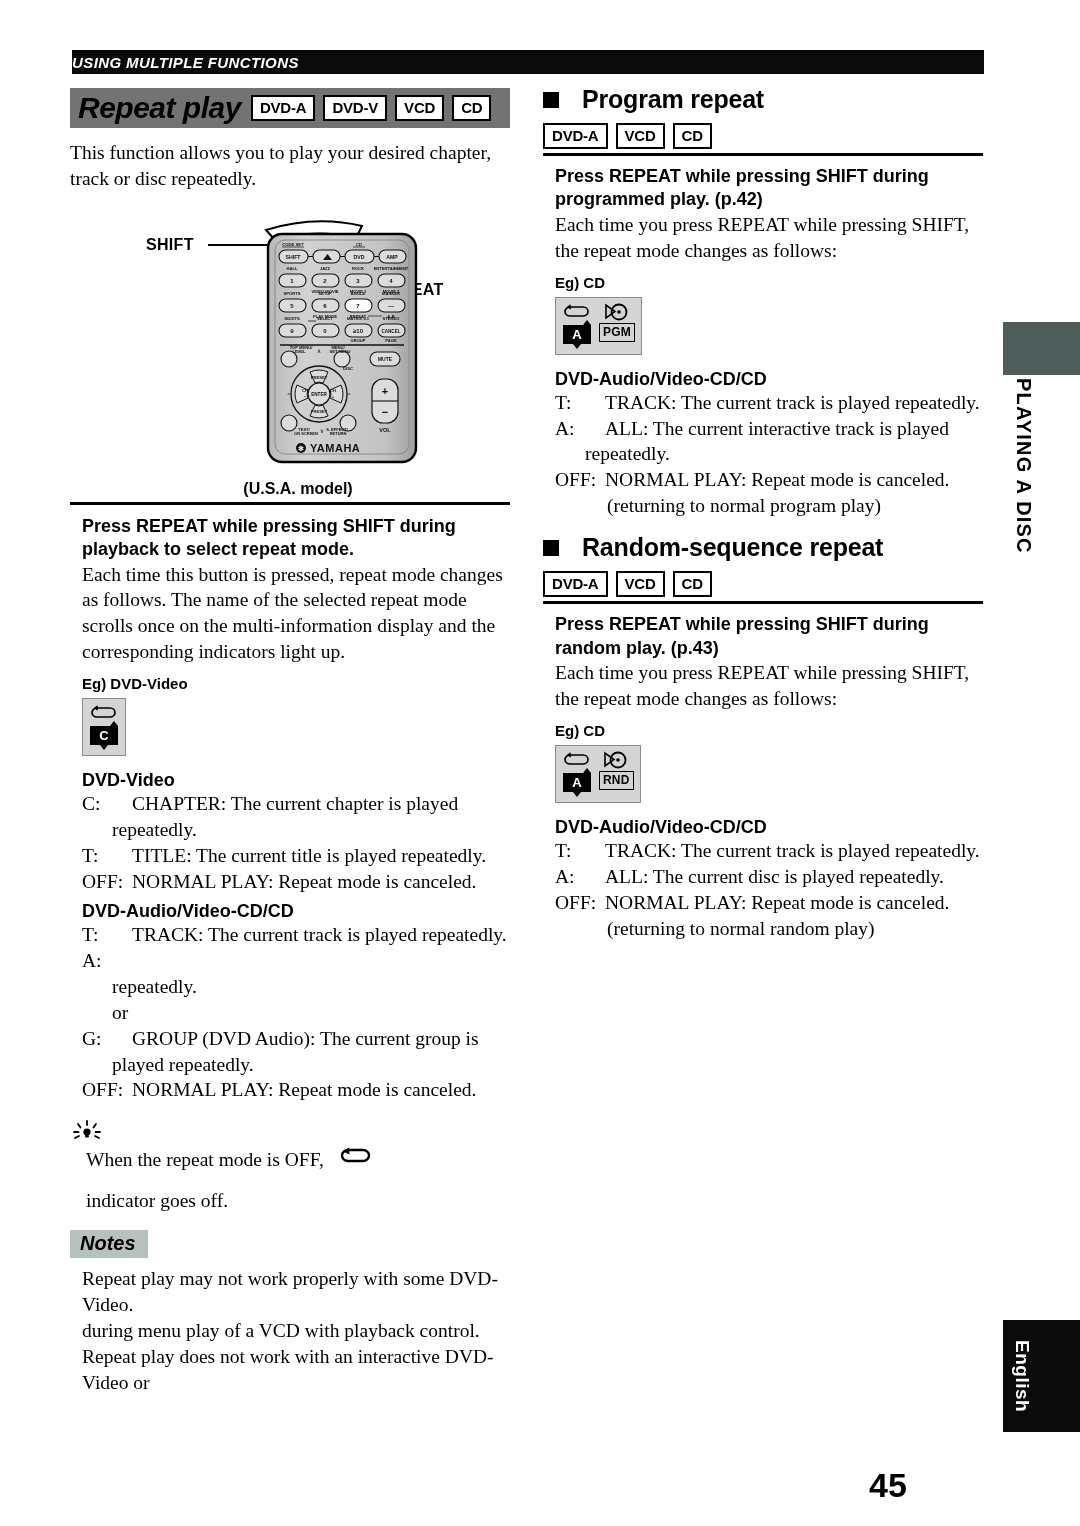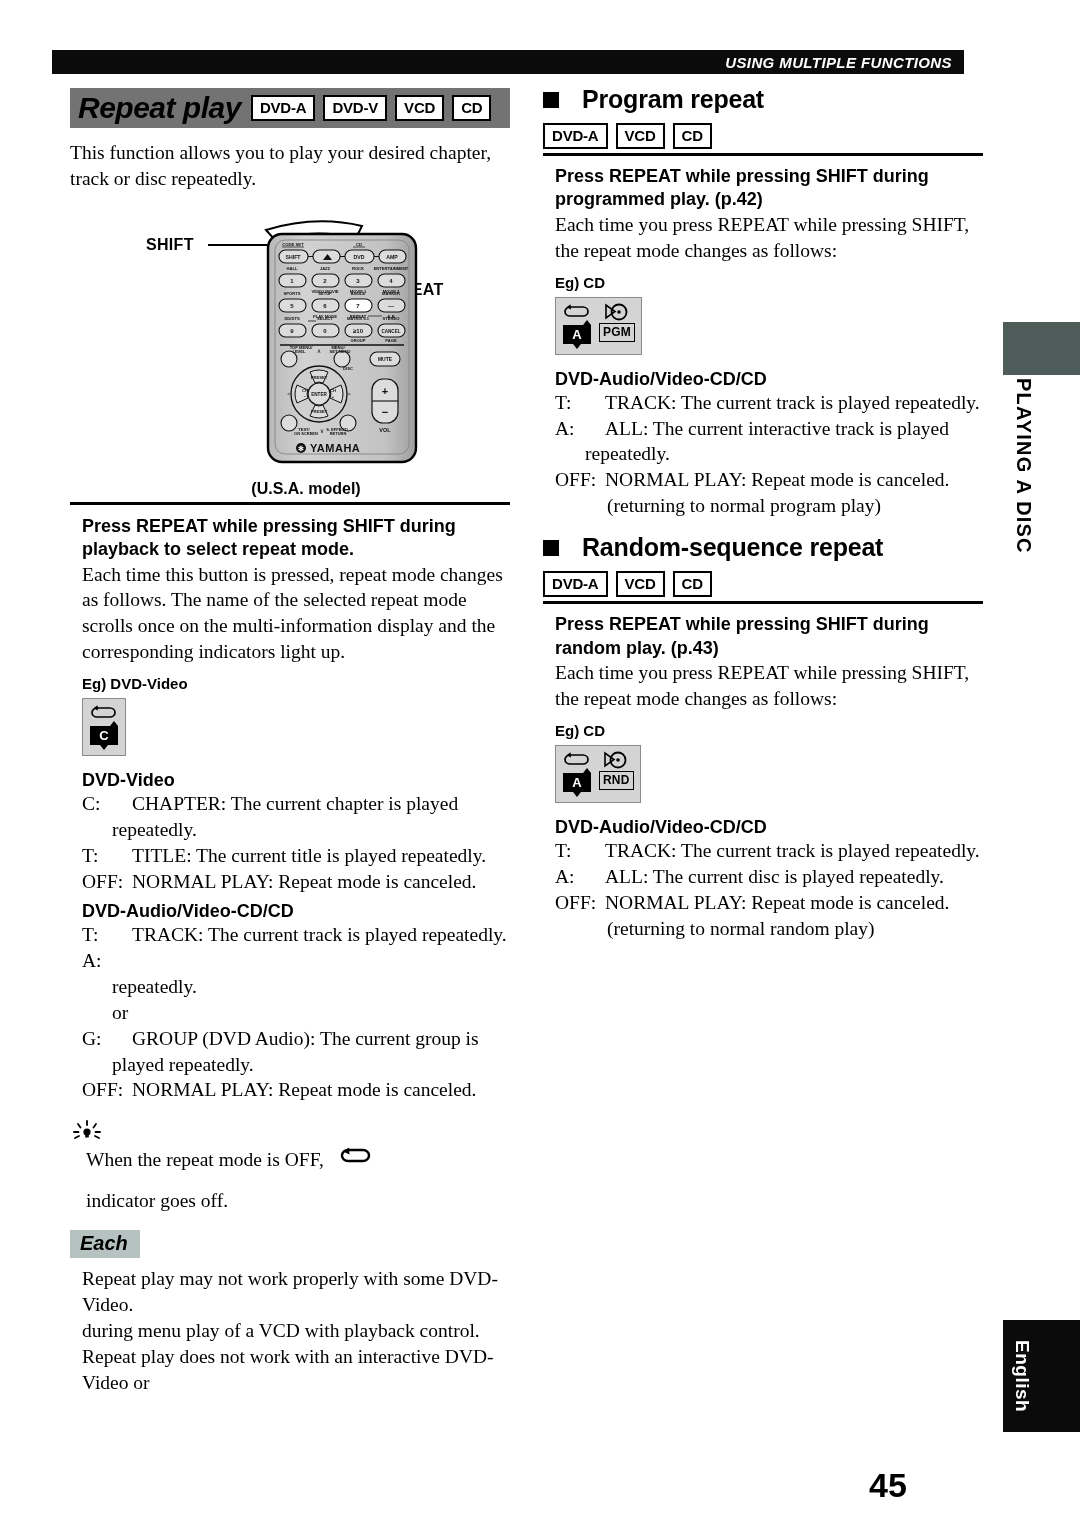--- a/index.html
+++ b/index.html
@@ -10,26 +10,25 @@
     width: 1080px; height: 1526px;
     position: relative;
     font-family: "Liberation Serif", serif;
     color: #000;
     overflow: hidden;
   }
 
   
   .header-bar {
     position: absolute;
-    left: 52px; top: 50px;
+    left: 72px; top: 50px;
     width: 912px; height: 24px;
     background: #0b0b0b;
     display: flex;
     align-items: center;
-    justify-content: flex-end;
   }
   .header-bar .hdr-text {
     font-family: "Liberation Sans", sans-serif;
     font-style: italic;
     font-weight: bold;
     font-size: 15px;
     letter-spacing: 0.4px;
     color: #ffffff;
     padding-right: 12px;
   }
@@ -101,21 +100,21 @@
   .leader {
     position: absolute;
     background: #000;
     height: 2px;
   }
   .leader-shift { left: 138px; top: 32px; width: 70px; }
   .leader-repeat { left: 222px; top: 77px; width: 84px; }
 
   .model-caption {
     position: absolute;
-    left: 16px; top: 268px;
+    left: 8px; top: 268px;
     width: 440px;
     text-align: center;
     font-family: "Liberation Sans", sans-serif;
     font-weight: bold;
     font-size: 16px;
   }
 
   
   .sec-head {
     display: flex;
@@ -592,21 +591,21 @@
       <span>When the repeat mode is OFF,</span>
       <svg class="inline-loop" viewBox="0 0 34 17">
         <path d="M9 3 h15 a5.5 5 0 0 1 0 11 h-15 a5.5 5 0 0 1 0 -11 z" fill="none" stroke="#000" stroke-width="2.4"></path>
         <path d="M10 0.5 l-6 4 l6.5 3 z" fill="#000"></path>
       </svg>
       <span>indicator goes off.</span>
     </div>
   </div>
 
   
-  <div class="notes-tag">Each</div>
+  <div class="notes-tag">Notes</div>
   <div class="notes-body">
     <div>Repeat play may not work properly with some DVD-Video.</div>
     <div>during menu play of a VCD with playback control.</div>
     <div>Repeat play does not work with an interactive DVD-Video or</div>
   </div>
 </div>
 
 <div class="col-right">
 
   <div class="sec-head">

